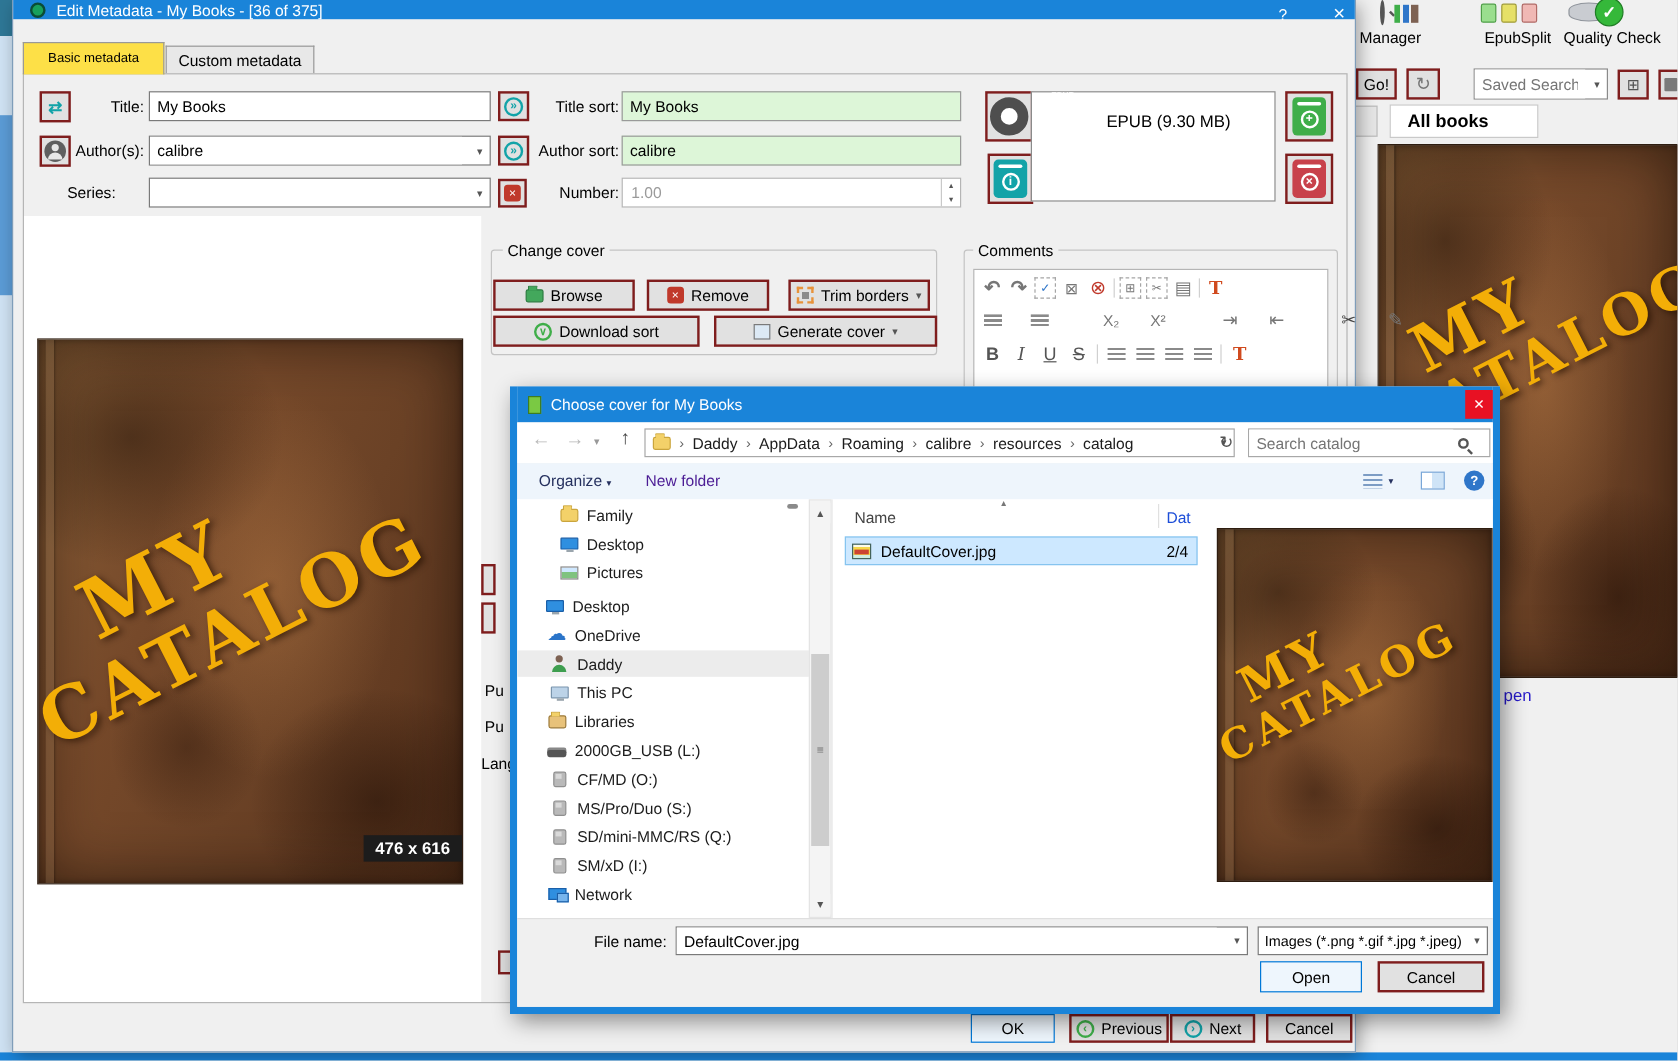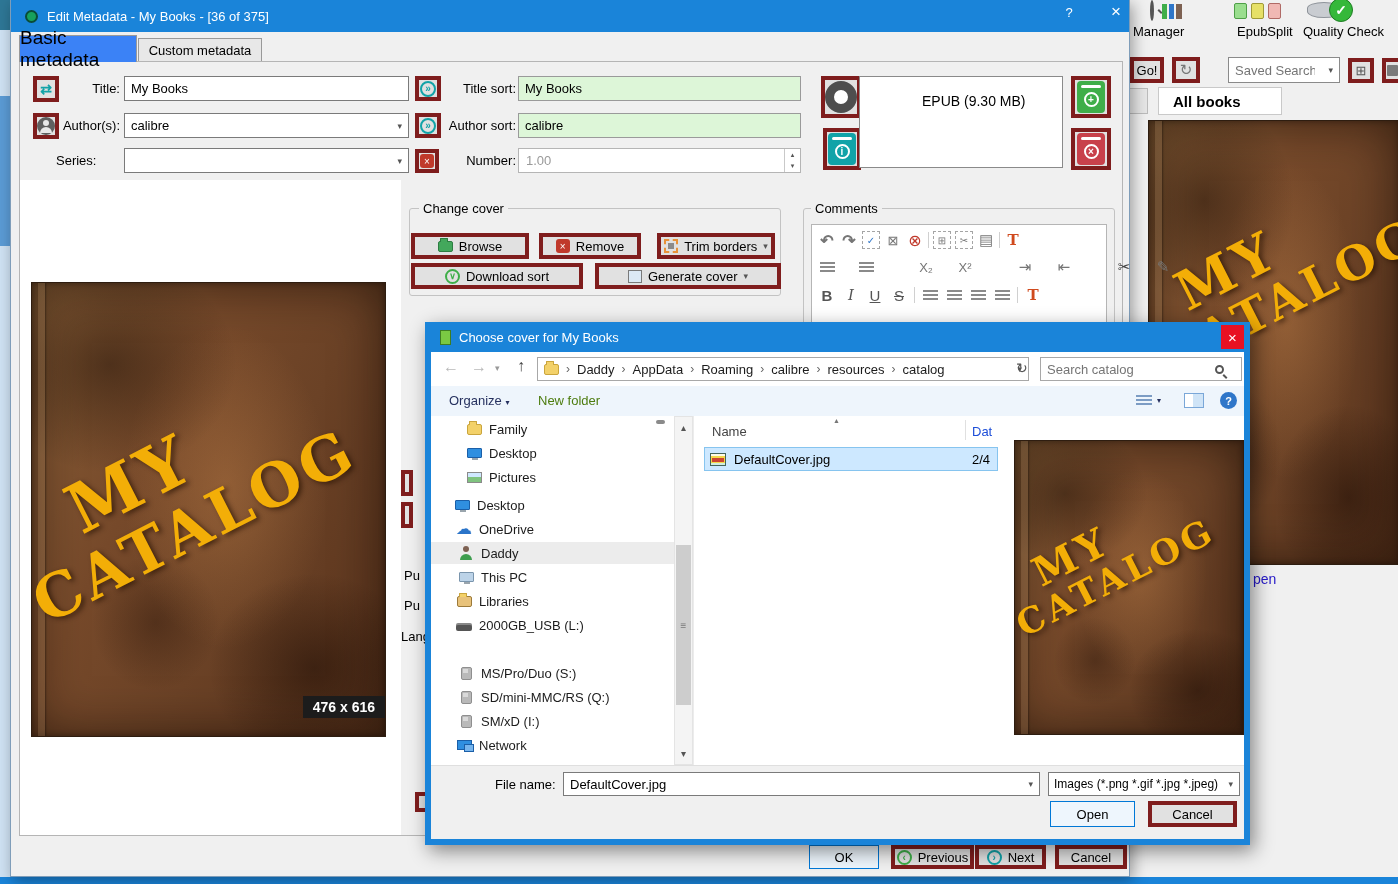--- a/index.html
+++ b/index.html
@@ -1,21 +1,21 @@
 <!DOCTYPE html>
 <html><head>
 <meta charset="utf-8">
 <style>
   *{margin:0;padding:0;box-sizing:border-box}
   html,body{background:#dcdcdc}
   #screen{position:relative;width:1398px;height:884px;background:#f0f0f0;overflow:hidden;
           font-family:"Liberation Sans",sans-serif;color:#000}
   .abs{position:absolute}
   .lbl{font-size:13px;color:#000;white-space:nowrap}
-  .btn{background:#e1e1e1;border:4px solid #7f1d1d;font-size:13px;display:flex;align-items:center;
+  .btn{background:#e1e1e1;border:2px solid #7f1d1d;font-size:13px;display:flex;align-items:center;
        justify-content:center;gap:6px;white-space:nowrap}
   .btn.def{border:1px solid #0078d7;background:#eef6fd}
   .input{background:#fff;border:1px solid #7a7a7a;font-size:13px;padding:2px 6px;width:100%;height:100%;
          font-family:"Liberation Sans",sans-serif;outline:none}
   .grn{background:#ddf6d8}
   .chev{font-size:9px;color:#555;line-height:1}
   .combo-chev{position:absolute;right:6px;top:50%;transform:translateY(-50%);font-size:9px;color:#555}
   .groupbox{border:1px solid #c3c3c3;border-radius:3px}
   .legend{position:absolute;font-size:13px;background:#f0f0f0;padding:0 4px;white-space:nowrap}
   
@@ -150,29 +150,29 @@
     <div class="spine"></div>
     <div class="cov-text" style="left:-15px;top:85px;width:340px">
       <span style="font-size:54px;margin-left:42px">MY</span>
       <span style="font-size:47px">CATALOG</span>
     </div>
   </div>
   <div class="abs" style="left:1253px;top:571px;font-size:14px;color:#2619c9">pen</div>
 
   <div class="abs" style="left:10px;top:0;width:1120px;height:877px;background:#f0f0f0;border:1px solid #7f9db9;border-top:none;
               box-shadow:3px 4px 14px rgba(0,0,0,.35)">
-    <div class="abs tbar" style="left:0;top:0;width:1118px;height:32px">
+    <div class="abs tbar" style="left:0;top:0;width:1118px;height:16px">
       <span style="width:13px;height:13px;border-radius:50%;background:#17a05c;border:2px solid #0a4c36;margin:0 9px 0 14px"></span>
       <span>Edit Metadata - My Books -  [36 of 375]</span>
     </div>
     <div class="abs" style="left:1048px;top:5px;width:20px;height:18px;color:#fff;font-size:13px;text-align:center">?</div>
     <div class="abs" style="left:1094px;top:2px;width:22px;height:22px;color:#fff;font-size:17px;text-align:center">×</div>
 
-    <div class="abs" style="left:8px;top:35px;width:118px;height:27px;background:#3b82f6;border:1px solid #999;border-bottom:none;
-                font-size:19px;display:flex;align-items:center;justify-content:center;z-index:2">Basic metadata</div>
+    <div class="abs" style="left:8px;top:35px;width:118px;height:27px;background:#fde047;border:1px solid #999;border-bottom:none;
+                font-size:11px;display:flex;align-items:center;justify-content:center;z-index:2">Basic metadata</div>
     <div class="abs" style="left:127px;top:38px;width:124px;height:24px;background:#e8e8e8;border:1px solid #999;border-bottom:none;
                 font-size:13px;display:flex;align-items:center;justify-content:center">Custom metadata</div>
     <div class="abs" style="left:8px;top:61px;width:1104px;height:775px;border:1px solid #b5b5b5;background:#f0f0f0"></div>
 
     <div class="abs" style="left:9px;top:180px;width:381px;height:655px;background:#fff"></div>
 
     <div class="abs btn" style="left:22px;top:76px;width:26px;height:26px">
       <span style="color:#12a3a8;font-weight:bold;font-size:14px">⇄</span>
     </div>
     <div class="abs lbl" style="left:47px;top:81px;width:62px;text-align:right">Title:</div>
@@ -391,21 +391,21 @@
         <input class="input" readonly="" style="border: none; width: 170px; color: rgb(154, 154, 154);" placeholder="Search catalog">
         <span class="magnifier" style="margin-left:4px"></span>
       </div>
     </div>
 
     <div class="abs" style="left:0;top:64px;width:813px;height:36px;background:#eef5fc;border-bottom:1px solid #e0e0e0">
       <span class="abs" style="left:18px;top:7px;font-size:13px;color:#26315f">
         <span>Organize</span>
         <span style="font-size:8px">▾</span>
       </span>
-      <span class="abs" style="left:107px;top:7px;font-size:13px;color:#4d7c0f">New folder</span>
+      <span class="abs" style="left:107px;top:7px;font-size:13px;color:#4c1d95">New folder</span>
       <span class="abs viewlist-ic" style="left:705px;top:9px"></span>
       <span class="abs" style="left:726px;top:10px;font-size:8px;color:#26315f">▾</span>
       <span class="abs preview-ic" style="left:753px;top:7px"></span>
       <span class="abs help-ic" style="left:789px;top:6px">?</span>
     </div>
 
     <div class="abs" style="left:0;top:94px;width:813px;height:349px;background:#fff;overflow:hidden">
       
       <div class="srow" style="top:2px">
         <span style="width:34px"></span>
@@ -464,20 +464,27 @@
             <span class="folder-ic tan"></span>
           </span>
         <span>Libraries</span>
       </div>
       <div class="srow" style="top:198px">
         <span style="width:24px"></span>
           <span class="sic">
             <span class="drive-ic"></span>
           </span>
         <span>2000GB_USB (L:)</span>
+      </div>
+      <div class="srow" style="top:222px">
+        <span style="width:26px"></span>
+          <span class="sic">
+            <span class="card-ic"></span>
+          </span>
+        <span>CF/MD (O:)</span>
       </div>
       <div class="srow" style="top:246px">
         <span style="width:26px"></span>
           <span class="sic">
             <span class="card-ic"></span>
           </span>
         <span>MS/Pro/Duo (S:)</span>
       </div>
       <div class="srow" style="top:270px">
         <span style="width:26px"></span>

